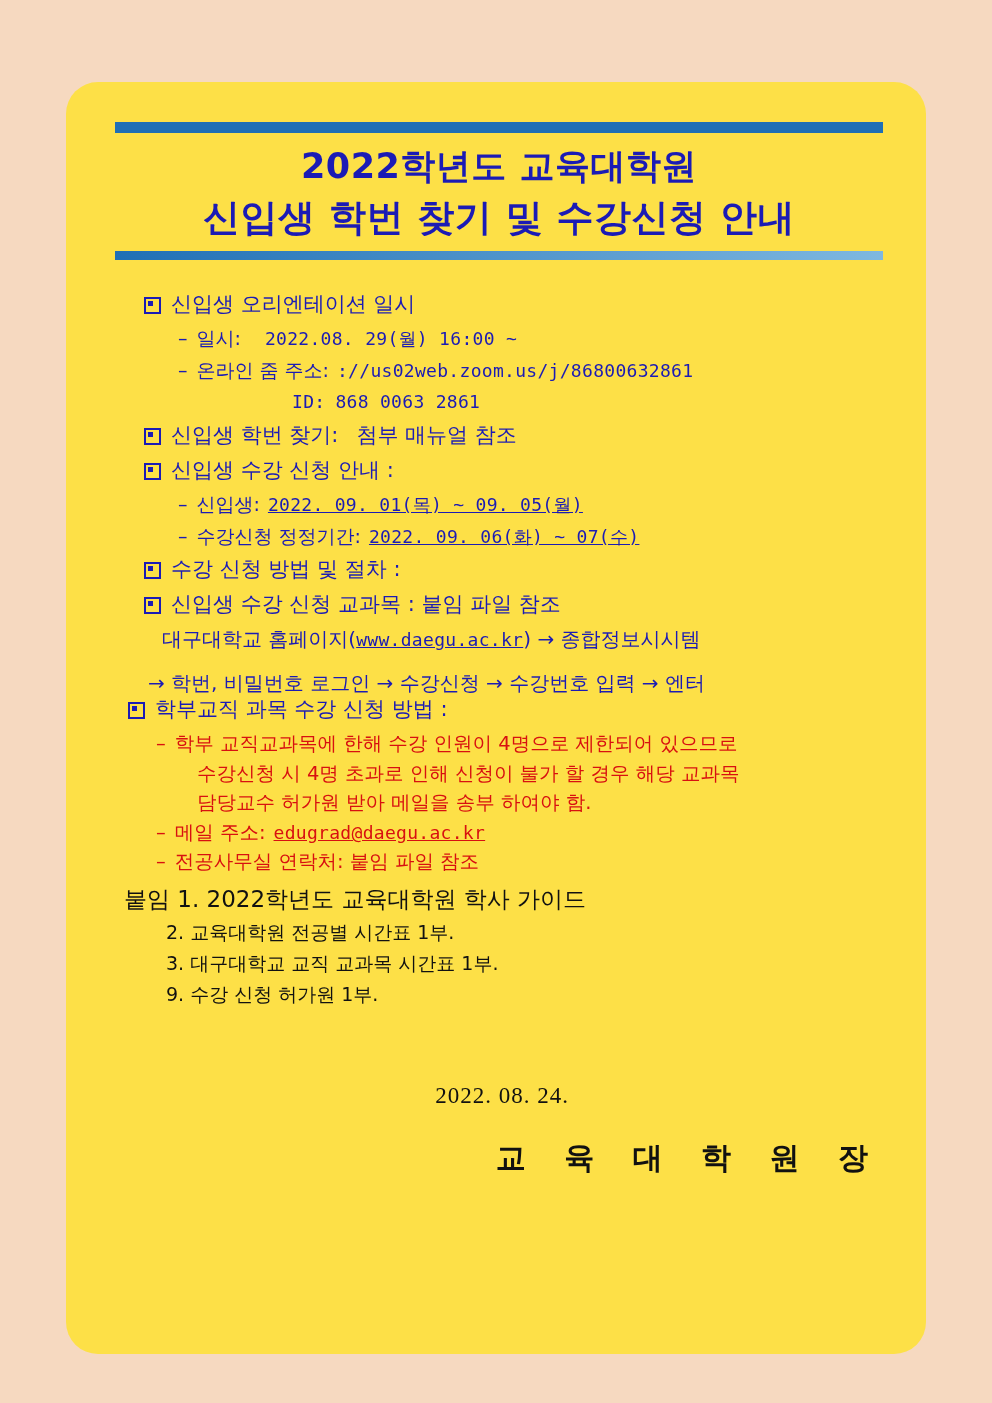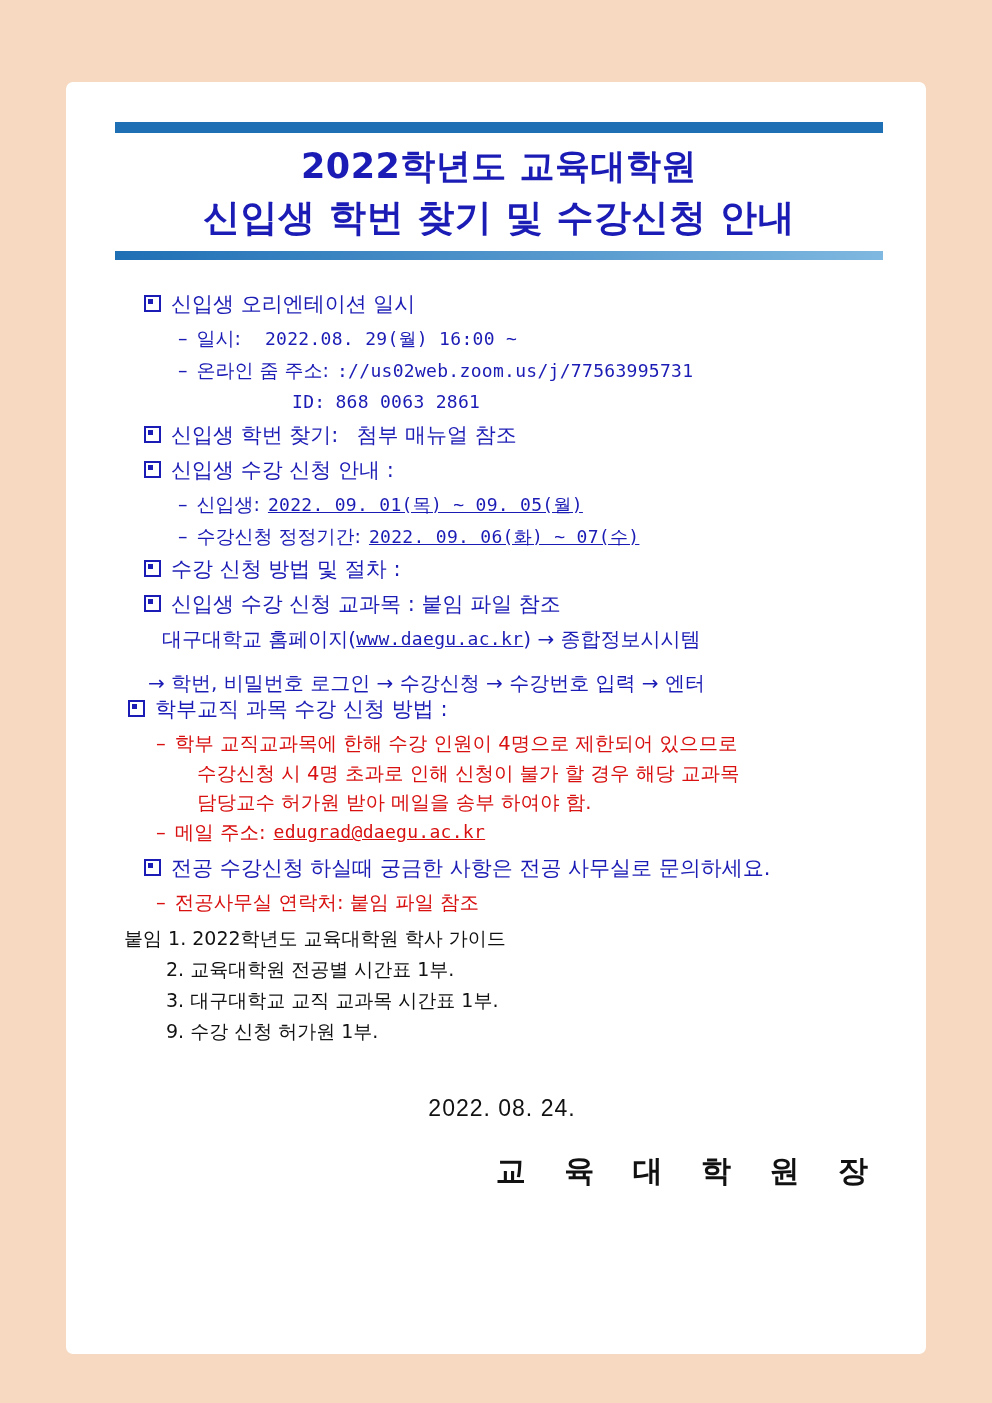--- a/index.html
+++ b/index.html
@@ -12,22 +12,22 @@
     background: #f6d9c0;
     font-family: "DejaVu Sans", "Liberation Sans", sans-serif;
     overflow: hidden;
   }
   .page {
     position: absolute;
     left: 66px;
     top: 82px;
     width: 860px;
     height: 1272px;
-    background: #ffffff;
-    border-radius: 7px;
+    background: #fde047;
+    border-radius: 32px;
   }
   .inner {
     position: absolute;
     left: 56px;
     top: 40px;
     width: 760px;
   }
 
   
   .title-block {
@@ -65,21 +65,21 @@
 
   
   .body {
     margin-top: 34px;
     color: #1b1bb5;
     font-size: 20px;
     line-height: 1.0;
   }
   .line {
     display: flex;
-    align-items: center;
+    align-items: flex-end;
     white-space: nowrap;
   }
   .bullet-sq {
     display: inline-block;
     width: 13px;
     height: 13px;
     border: 2px solid #1b1bb5;
     position: relative;
     flex: 0 0 auto;
     margin-right: 10px;
@@ -140,36 +140,36 @@
   }
   .red-cont {
     margin-left: 75px;
     margin-bottom: 10px;
     font-size: 19.5px;
     color: #d81010;
   }
   .attach {
     margin-left: 2px;
     margin-top: 16px;
-    font-size: 19px;
+    font-size: 23px;
     color: #111;
     line-height: 1.0;
   }
   .attach-item {
     margin-left: 44px;
     margin-top: 12px;
     font-size: 19px;
     color: #111;
   }
   .date {
     text-align: center;
-    margin-top: 56px;
+    margin-top: 80px;
     font-size: 23px;
     color: #111;
-    font-family: Liberation Sans, sans-serif;
+    font-family: Liberation Serif, serif;
     letter-spacing: 1px;
   }
   .signer {
     text-align: right;
     margin-top: 36px;
     font-size: 30px;
     color: #111;
     letter-spacing: 14px;
     font-weight: bold;
   }
@@ -196,21 +196,21 @@
 
       <div class="line sub">
         <span class="dash">–</span>
         <span>일시:</span>
         <span class="mono" style="margin-left:24px">2022.08. 29(월) 16:00 ~</span>
       </div>
 
       <div class="line sub">
         <span class="dash">–</span>
         <span>온라인 줌 주소:</span>
-        <span class="mono" style="margin-left:8px">://us02web.zoom.us/j/77563995731</span>
+        <span class="mono" style="margin-left:8px">://us02web.zoom.us/j/86800632861</span>
       </div>
 
       <div class="line idline">
         <span class="mono">ID:</span>
         <span class="mono" style="margin-left:10px">868 0063 2861</span>
       </div>
 
       <div class="line l1">
         <span class="bullet-sq"></span>
         <span>신입생 학번 찾기:</span>
@@ -263,24 +263,20 @@
       </div>
       <div class="line red-cont">수강신청 시 4명 초과로 인해 신청이 불가 할 경우 해당 교과목</div>
       <div class="line red-cont">담당교수 허가원 받아 메일을 송부 하여야 함.</div>
 
       <div class="line red-sub">
         <span class="dash">–</span>
         <span>메일 주소:</span>
         <span class="mono uline" style="margin-left:8px">edugrad@daegu.ac.kr</span>
       </div>
 
-      <div class="line l1" style="margin-top:16px">
-        <span class="bullet-sq"></span>
-        <span>전공 수강신청 하실때 궁금한 사항은 전공 사무실로  문의하세요.</span>
-      </div>
 
       <div class="line red-sub">
         <span class="dash">–</span>
         <span>전공사무실 연락처:  붙임 파일 참조</span>
       </div>
 
       <div class="attach">붙임 1. 2022학년도 교육대학원 학사 가이드</div>
       <div class="attach-item">2. 교육대학원 전공별 시간표 1부.</div>
       <div class="attach-item">3. 대구대학교 교직 교과목 시간표 1부.</div>
       <div class="attach-item">9. 수강 신청 허가원 1부.</div>

